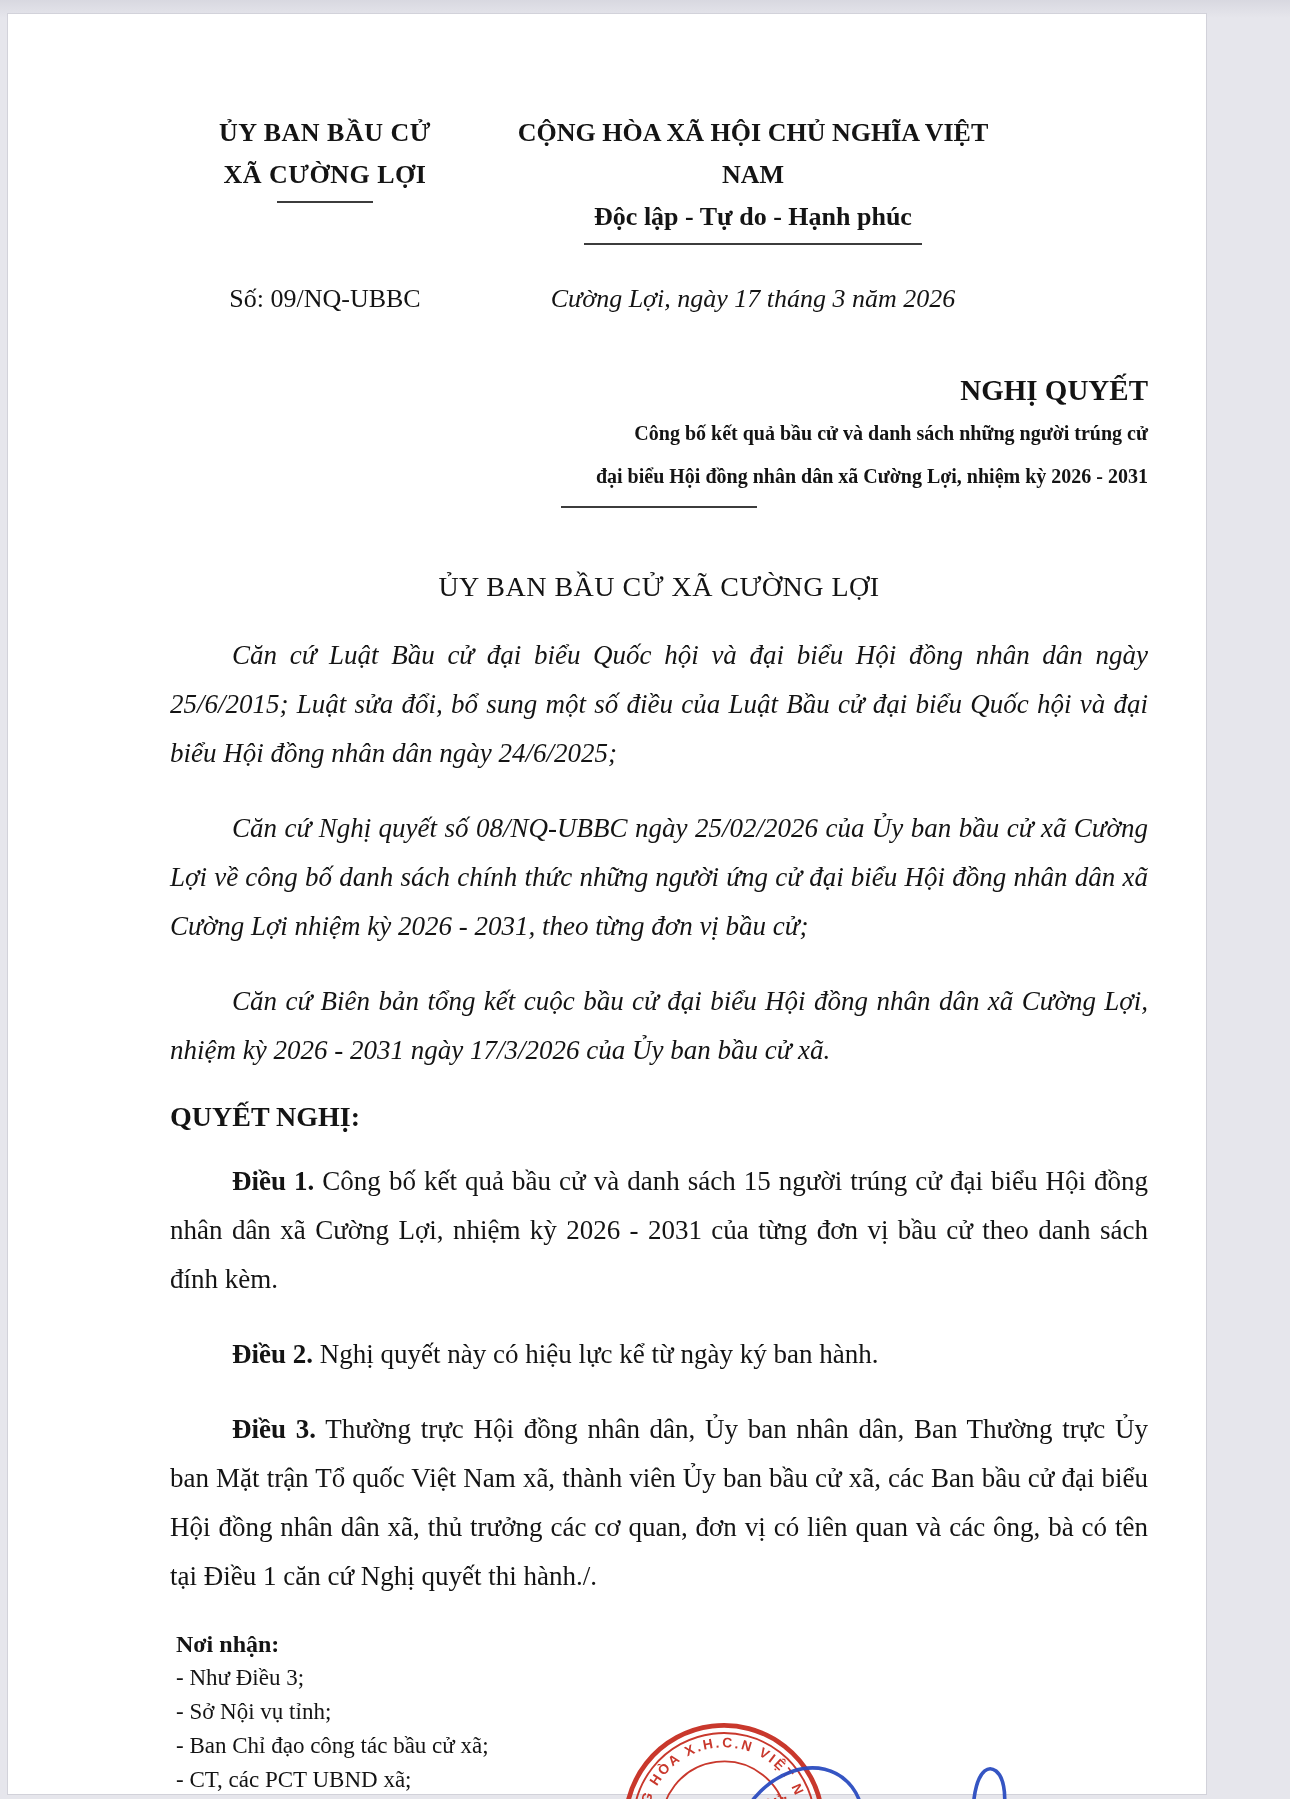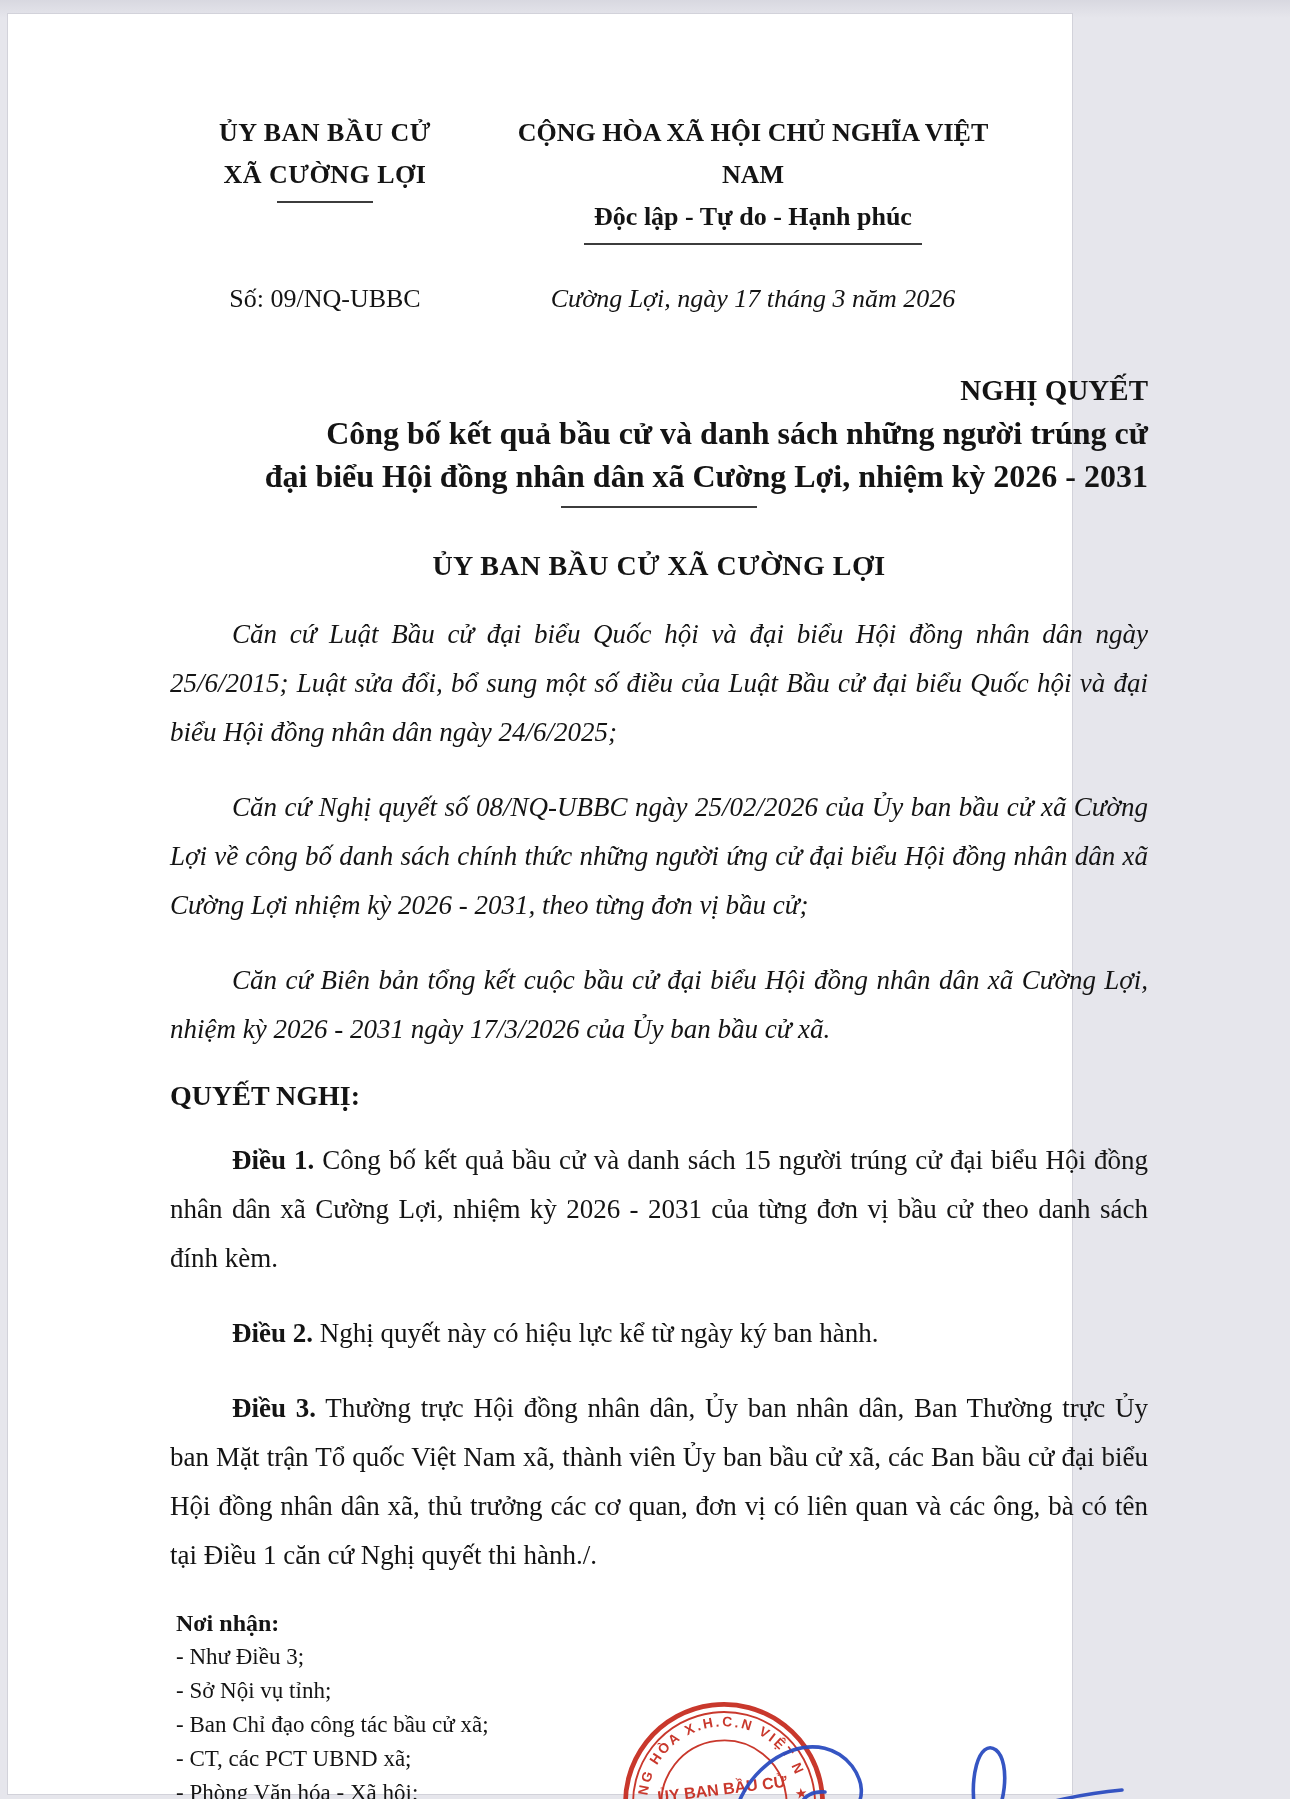--- a/index.html
+++ b/index.html
@@ -4,44 +4,44 @@
 <style>
   * { margin: 0; padding: 0; box-sizing: border-box; }
   html, body {
     width: 1290px; height: 1799px;
     background: #e2e2e8;
     font-family: "Liberation Serif", "DejaVu Serif", serif;
     overflow: hidden;
   }
   .scan-frame { position: absolute; left: 0; top: 0; width: 1290px; height: 1799px; background: linear-gradient(#d8d8e0, #e6e6ec 18px); }
   .page {
-    position: absolute; left: 7px; top: 13px; width: 1066px; height: 1782px;
+    position: absolute; left: 7px; top: 13px; width: 1200px; height: 1782px;
     background: #ffffff; border: 1px solid #d2d2da;
   }
   .content { position: absolute; left: 162px; top: 98px; width: 978px; color: #141414; }
 
   
   .hdr { position: relative; height: 212px; }
   .hdr-left { position: absolute; left: 0; top: 0; width: 310px; text-align: center; }
   .hdr-right { position: absolute; left: 318px; top: 0; width: 530px; text-align: center; }
   .org-line { font-weight: bold; font-size: 26px; line-height: 42px; letter-spacing: .5px; }
   .nat-line { font-weight: bold; font-size: 26px; line-height: 42px; }
   .rule-sm { width: 96px; height: 2px; background: #3c3c3c; margin: 5px auto 0; }
   .rule-md { width: 338px; height: 2px; background: #3c3c3c; margin: 5px auto 0; }
   .num-date { position: absolute; top: 172px; width: 100%; text-align: center; font-size: 26px; }
   .hdr-left .num-date { font-style: normal; }
   .hdr-right .num-date { font-style: italic; }
 
   
   .title-block { text-align: right; margin-top: 44px; }
   .doc-type { font-weight: bold; font-size: 29px; line-height: 44px; }
-  .title-line { font-weight: bold; font-size: 32px; line-height: 43px; }
+  .title-line { font-weight: bold; font-size: 20px; line-height: 43px; }
   .rule-title { width: 196px; height: 2px; background: #3c3c3c; margin: 8px auto 0; }
 
-  .issuer { text-align: center; font-weight: bold; font-size: 28px; margin-top: 42px; margin-bottom: 28px; letter-spacing: .5px; }
+  .issuer { text-align: center; font-weight: normal; font-size: 28px; margin-top: 63px; margin-bottom: 28px; letter-spacing: .5px; }
 
   
   .para { font-size: 27px; line-height: 49px; text-align: justify; text-indent: 62px; margin-bottom: 26px; }
   .para.i { font-style: italic; }
   .resolve { text-align: left; font-weight: bold; font-size: 28px; margin: 4px 0 24px; }
   .art-label { font-weight: bold; }
 
   
   .footer { position: relative; height: 440px; margin-top: 18px; }
   .recipients { position: absolute; left: 6px; top: 0; width: 430px; font-size: 23px; line-height: 34px; }

